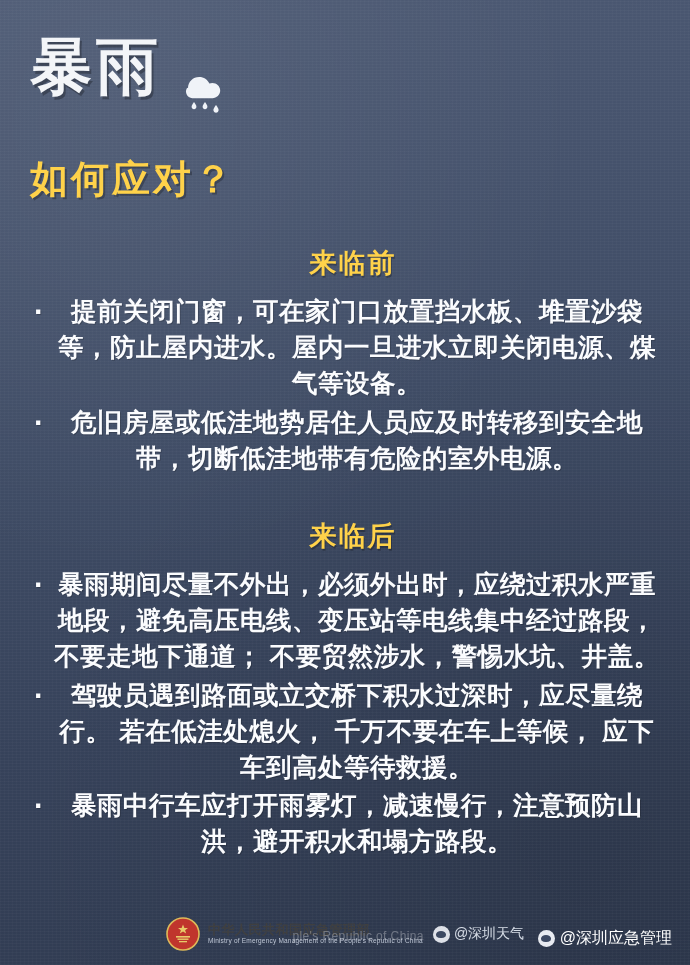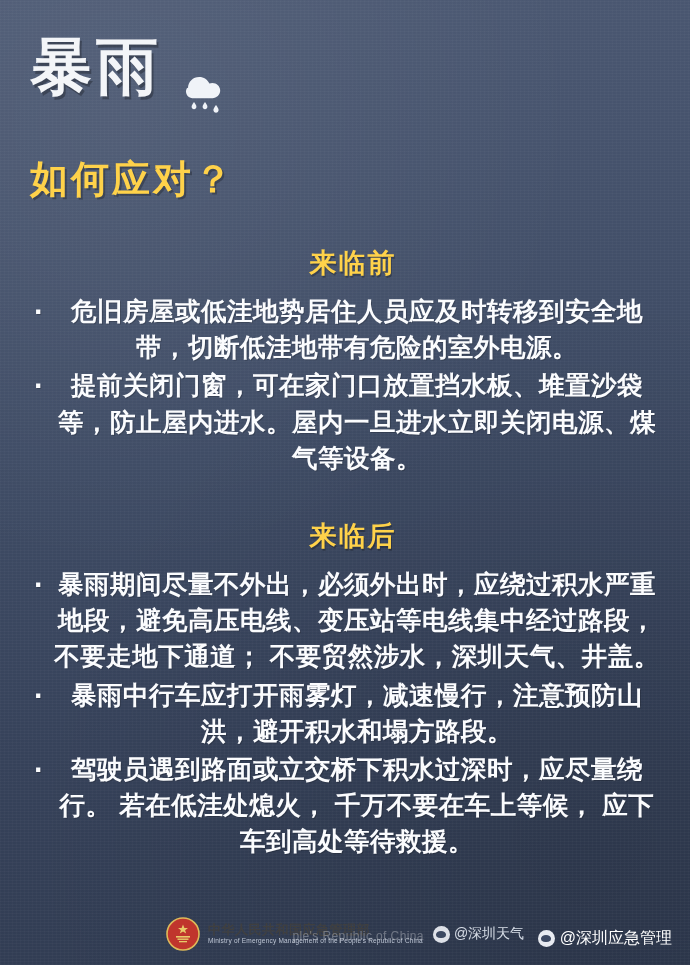--- a/index.html
+++ b/index.html
@@ -213,31 +213,31 @@
     </div>
   </div>
 
   <div class="subtitle-wrap">
     <div class="subtitle">如何应对？</div>
   </div>
 
   <div class="section">
     <div class="section-head">来临前</div>
     <ul class="bullets">
+      <li>提前关闭门窗，可在家门口放置挡水板、堆置沙袋等，防止屋内进水。屋内一旦进水立即关闭电源、煤气等设备。</li>
       <li>危旧房屋或低洼地势居住人员应及时转移到安全地带，切断低洼地带有危险的室外电源。</li>
-      <li>提前关闭门窗，可在家门口放置挡水板、堆置沙袋等，防止屋内进水。屋内一旦进水立即关闭电源、煤气等设备。</li>
     </ul>
   </div>
 
   <div class="section second">
     <div class="section-head">来临后</div>
     <ul class="bullets">
-      <li>暴雨期间尽量不外出，必须外出时，应绕过积水严重地段，避免高压电线、变压站等电线集中经过路段， 不要走地下通道； 不要贸然涉水，深圳天气、井盖。</li>
+      <li>暴雨期间尽量不外出，必须外出时，应绕过积水严重地段，避免高压电线、变压站等电线集中经过路段， 不要走地下通道； 不要贸然涉水，警惕水坑、井盖。</li>
+      <li>驾驶员遇到路面或立交桥下积水过深时，应尽量绕行。 若在低洼处熄火， 千万不要在车上等候， 应下车到高处等待救援。</li>
       <li>暴雨中行车应打开雨雾灯，减速慢行，注意预防山洪，避开积水和塌方路段。</li>
-      <li>驾驶员遇到路面或立交桥下积水过深时，应尽量绕行。 若在低洼处熄火， 千万不要在车上等候， 应下车到高处等待救援。</li>
     </ul>
   </div>
 
 </div>
 
 <div class="footer">
   <div class="emblem">
     <svg width="34" height="34" viewBox="0 0 34 34" aria-hidden="true">
       <circle cx="17" cy="17" r="16" fill="#c8352b" stroke="#e8c15a" stroke-width="1.6"></circle>
       <g fill="#f2d26a">

